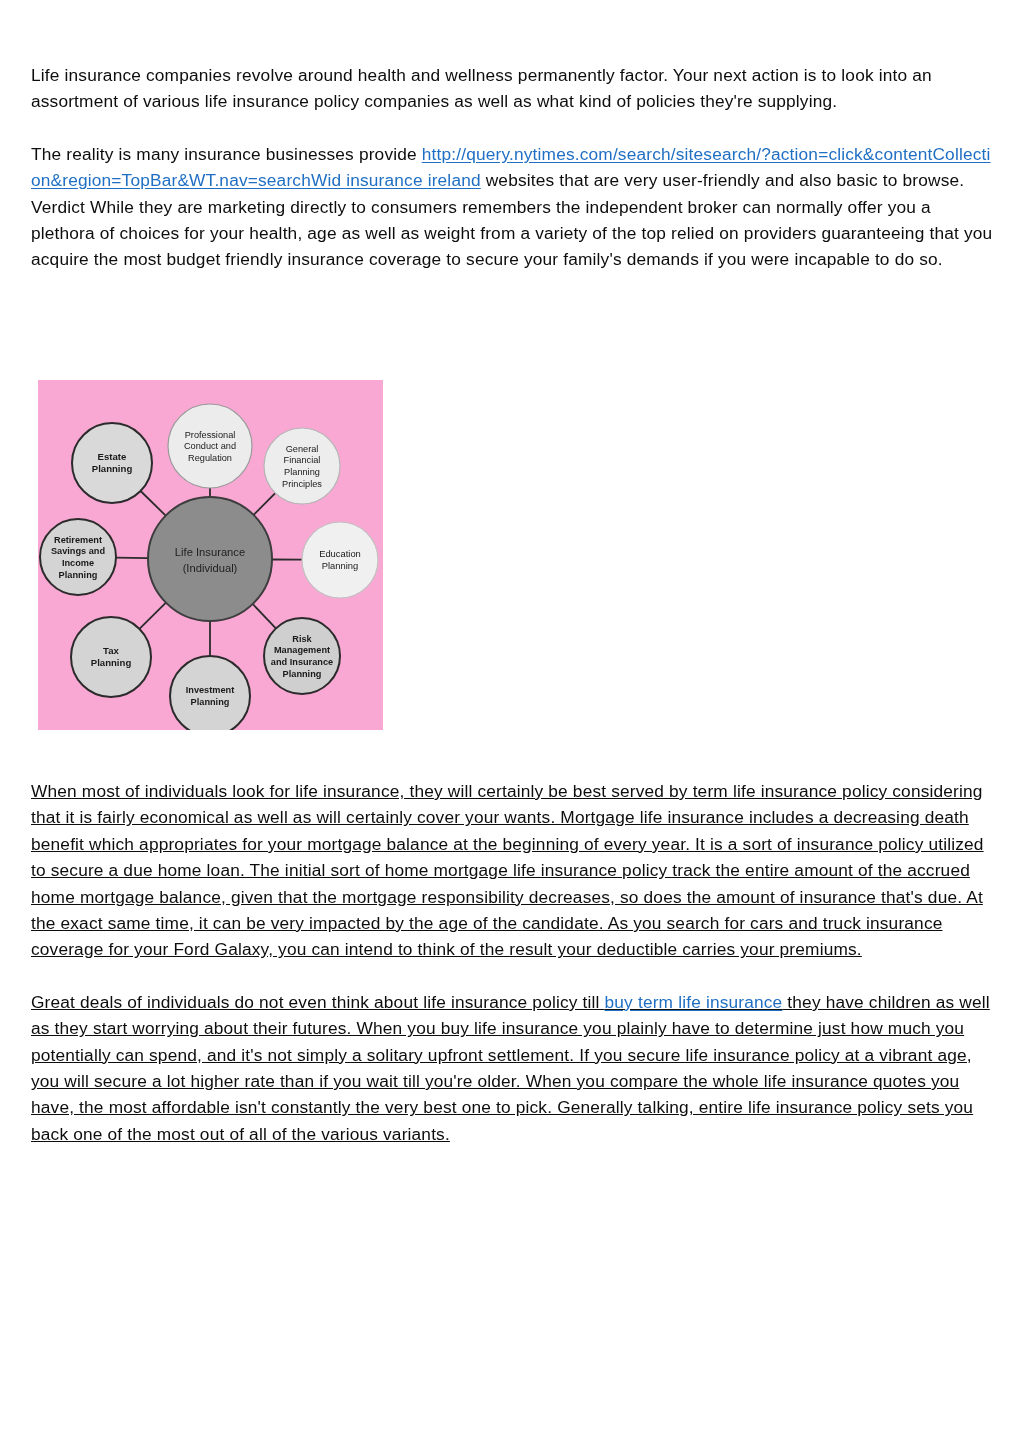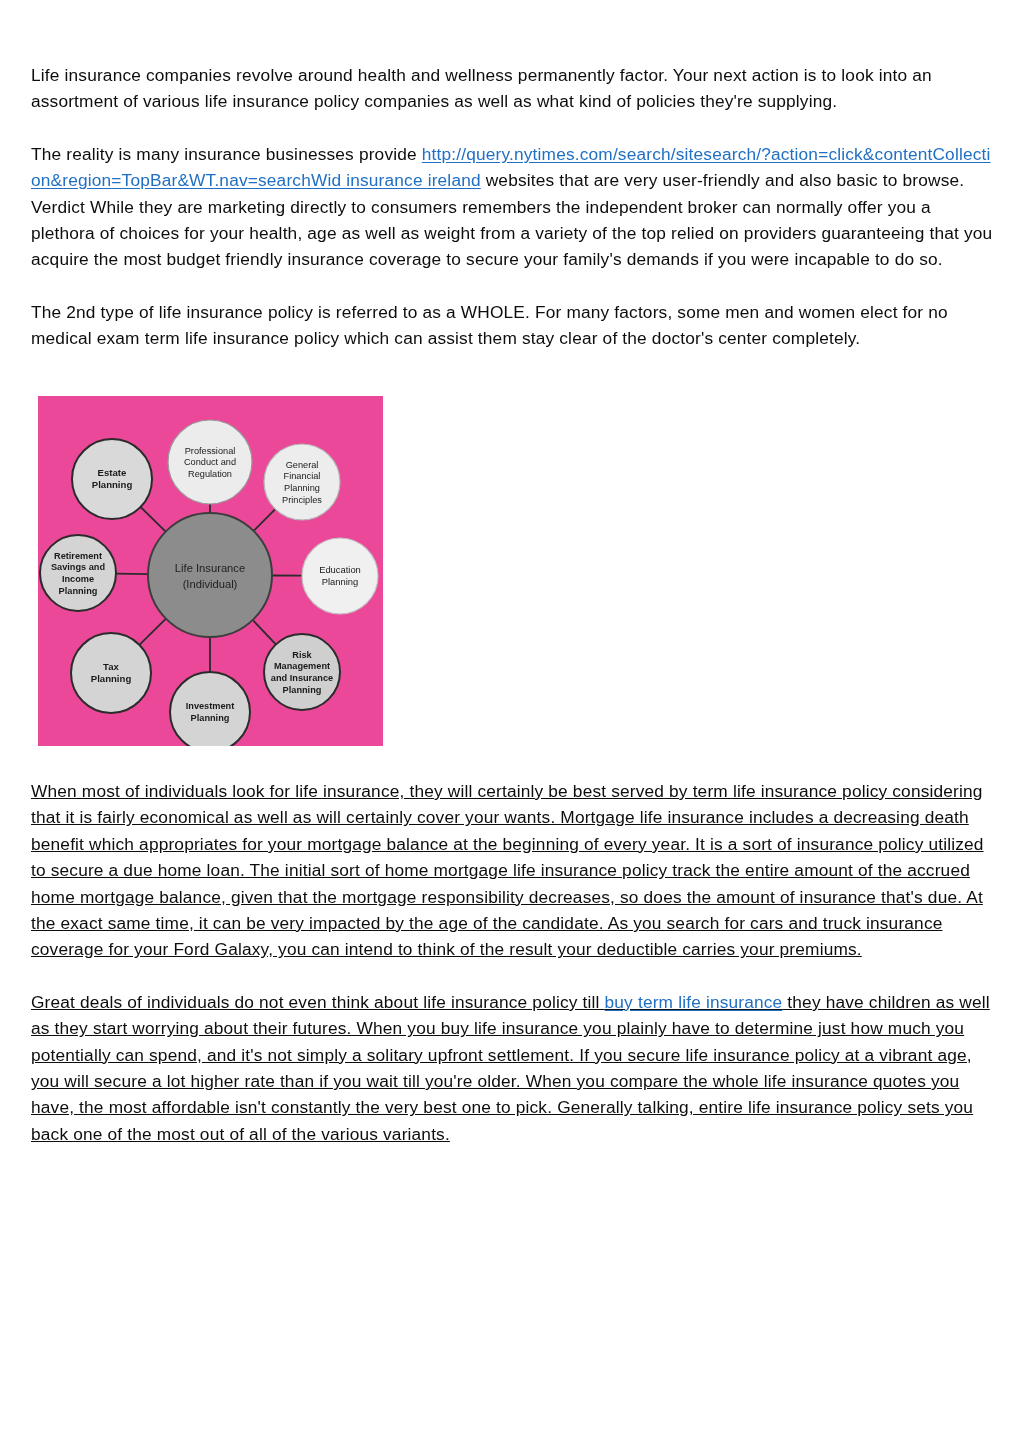--- a/index.html
+++ b/index.html
@@ -45,24 +45,24 @@
     text-underline-offset: 2px;
   }
   a.link.urlblock {
     word-break: break-all;
   }
 
   
   .figure {
     position: absolute;
     left: 38px;
-    top: 396px;
+    top: 380px;
     width: 345px;
     height: 350px;
-    background: #ec4899;
+    background: #f9a8d4;
   }
   .figure svg { display: block; }
 
   .node-label {
     font-family: "Liberation Sans", sans-serif;
     fill: #1a1a1a;
     text-anchor: middle;
   }
   .node-label.bold { font-weight: bold; }
   .center-label {
@@ -76,21 +76,20 @@
 <body>
 
 <div class="page">
 
   <div class="content">
 
     <p class="para">Life insurance companies revolve around health and wellness permanently factor. Your next action is to look into an assortment of various life insurance policy companies as well as what kind of policies they're supplying.</p>
 
     <p class="para"><span>The reality is many insurance businesses provide </span><a class="link urlblock" href="#">http://query.nytimes.com/search/sitesearch/?action=click&amp;contentCollection&amp;region=TopBar&amp;WT.nav=searchWid insurance ireland</a><span> websites that are very user-friendly and also basic to browse. Verdict While they are marketing directly to consumers remembers the independent broker can normally offer you a plethora of choices for your health, age as well as weight from a variety of the top relied on providers guaranteeing that you acquire the most budget friendly insurance coverage to secure your family's demands if you were incapable to do so.</span></p>
 
-    <p class="para tight">The 2nd type of life insurance policy is referred to as a WHOLE. For many factors, some men and women elect for no medical exam term life insurance policy which can assist them stay clear of the doctor's center completely.</p>
   </div>
 
   <div class="figure">
     <svg width="345" height="350" viewBox="0 0 345 350" xmlns="http://www.w3.org/2000/svg">
       <g id="spokes">
           <line x1="172" y1="117" x2="172" y2="108" stroke="#2b2b2b" stroke-width="1.8"></line>
           <line x1="215.603007106334" y1="134.92304716424934" x2="237.27557628966628" y2="113.0149065767504" stroke="#2b2b2b" stroke-width="1.8"></line>
           <line x1="233.99816576187408" y1="179.47690896739903" x2="264.0011242104643" y2="179.7077009554651" stroke="#2b2b2b" stroke-width="1.8"></line>
           <line x1="214.66588801766233" y1="223.98468627949183" x2="237.84993960207794" y2="248.42874066740825" stroke="#2b2b2b" stroke-width="1.8"></line>
           <line x1="172" y1="241" x2="172" y2="276" stroke="#2b2b2b" stroke-width="1.8"></line>

